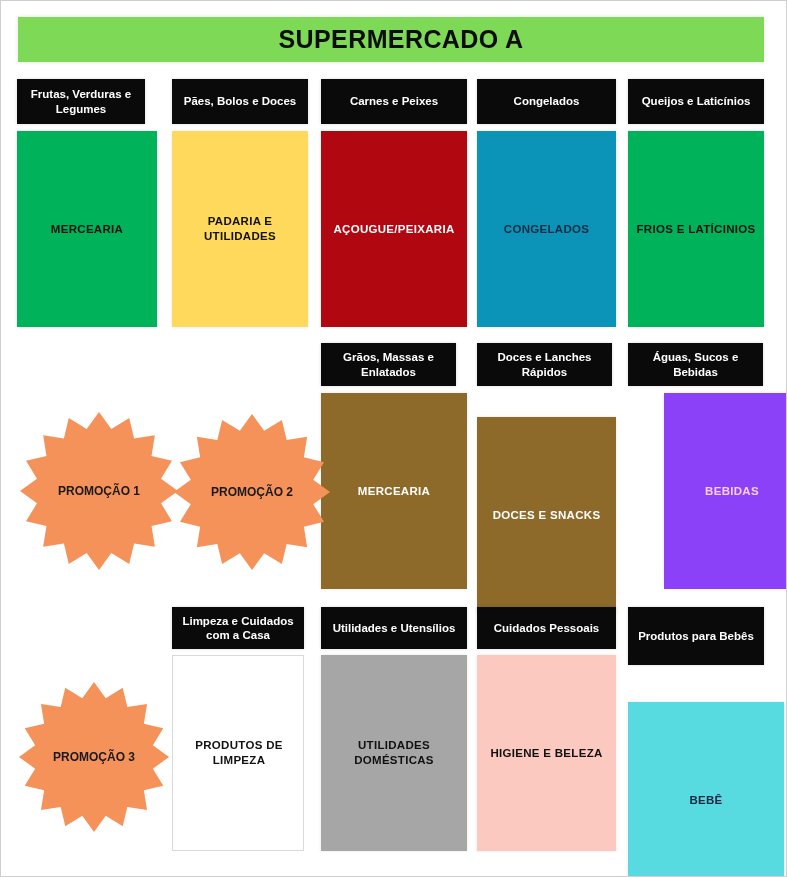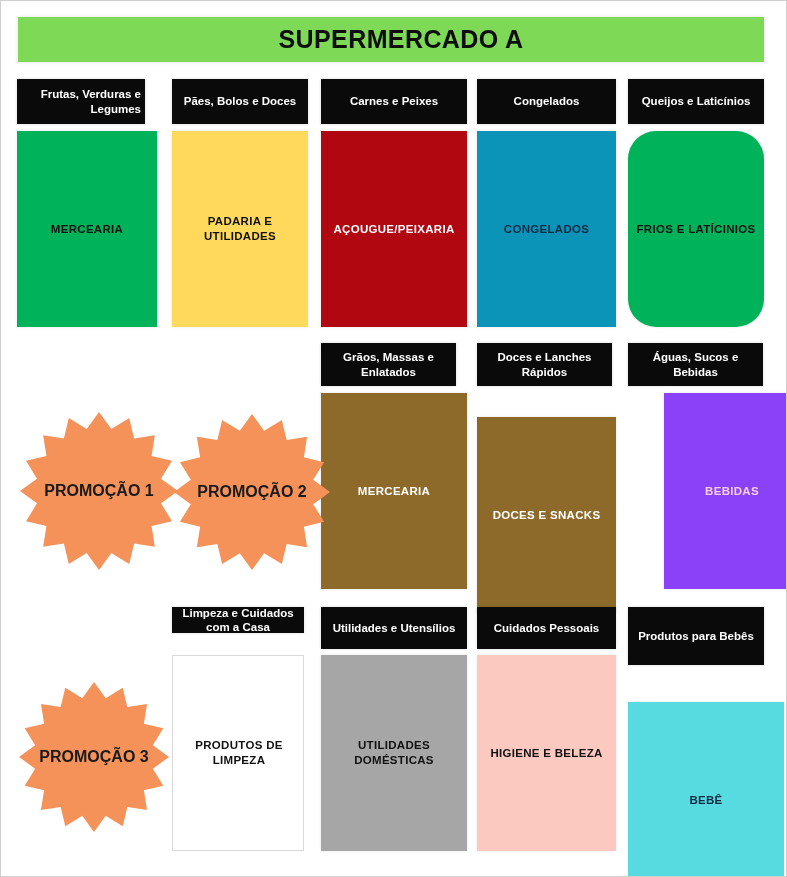--- a/index.html
+++ b/index.html
@@ -74,38 +74,38 @@
   .promo {
     position: absolute;
     display: flex;
     align-items: center;
     justify-content: center;
   }
   .promo svg { position: absolute; left: 0; top: 0; }
   .promo-label {
     position: relative;
     z-index: 2;
-    font-size: 16px;
+    font-size: 12px;
     font-weight: bold;
     color: #1a1a1a;
     text-align: center;
     white-space: nowrap;
   }
 </style>
 </head>
 <body>
 
 <div id="page">
 
   <div class="banner" style="background: rgb(126, 217, 87); padding-left: 20px;">
     <span class="banner-title" style="color: rgb(13, 13, 13);">SUPERMERCADO A</span>
   </div>
 
   <div id="tiles-root">
-      <div class="tile-label" style="left: 16px; top: 78px; width: 128px; height: 45px; text-align: right;">
+      <div class="tile-label" style="left: 16px; top: 78px; width: 128px; height: 45px;">
         <span>Frutas, Verduras e Legumes</span>
       </div>
       <div class="tile-block" style="left: 16px; top: 130px; width: 140px; height: 196px; background: rgb(0, 178, 89); color: rgb(17, 17, 17);">
         <span>MERCEARIA</span>
       </div>
       <div class="tile-label" style="left: 171px; top: 78px; width: 136px; height: 45px;">
         <span>Pães, Bolos e Doces</span>
       </div>
       <div class="tile-block" style="left: 171px; top: 130px; width: 136px; height: 196px; background: rgb(255, 217, 92); color: rgb(17, 17, 17);">
         <span>PADARIA E UTILIDADES</span>
@@ -118,42 +118,42 @@
       </div>
       <div class="tile-label" style="left: 476px; top: 78px; width: 139px; height: 45px;">
         <span>Congelados</span>
       </div>
       <div class="tile-block" style="left: 476px; top: 130px; width: 139px; height: 196px; background: rgb(11, 148, 184); color: rgb(16, 42, 67);">
         <span>CONGELADOS</span>
       </div>
       <div class="tile-label" style="left: 627px; top: 78px; width: 136px; height: 45px;">
         <span>Queijos e Laticínios</span>
       </div>
-      <div class="tile-block" style="left: 627px; top: 130px; width: 136px; height: 196px; background: rgb(0, 178, 89); color: rgb(17, 17, 17); border-radius: 28px;">
+      <div class="tile-block" style="left: 627px; top: 130px; width: 136px; height: 196px; background: rgb(0, 178, 89); color: rgb(17, 17, 17);">
         <span>FRIOS E LATÍCINIOS</span>
       </div>
       <div class="tile-label" style="left: 320px; top: 342px; width: 135px; height: 43px;">
         <span>Grãos, Massas e Enlatados</span>
       </div>
       <div class="tile-block" style="left: 320px; top: 392px; width: 146px; height: 196px; background: rgb(141, 106, 42); color: rgb(255, 255, 255);">
         <span>MERCEARIA</span>
       </div>
       <div class="tile-label" style="left: 476px; top: 342px; width: 135px; height: 43px;">
         <span>Doces e Lanches Rápidos</span>
       </div>
       <div class="tile-block" style="left: 476px; top: 392px; width: 139px; height: 196px; background: rgb(141, 106, 42); color: rgb(255, 255, 255); margin-top: 24px;">
         <span>DOCES E SNACKS</span>
       </div>
       <div class="tile-label" style="left: 627px; top: 342px; width: 135px; height: 43px;">
         <span>Águas, Sucos e Bebidas</span>
       </div>
       <div class="tile-block" style="left: 663px; top: 392px; width: 136px; height: 196px; background: rgb(139, 65, 247); color: rgb(247, 207, 224);">
         <span>BEBIDAS</span>
       </div>
-      <div class="tile-label" style="left: 171px; top: 606px; width: 132px; height: 26px;">
+      <div class="tile-label" style="left: 171px; top: 606px; width: 132px; height: 42px;">
         <span>Limpeza e Cuidados com a Casa</span>
       </div>
       <div class="tile-block" style="left: 171px; top: 654px; width: 132px; height: 196px; background: rgb(255, 255, 255); color: rgb(17, 17, 17); border: 1px solid rgb(217, 217, 217); box-shadow: none; padding-left: 8px;">
         <span>PRODUTOS DE LIMPEZA</span>
       </div>
       <div class="tile-label" style="left: 320px; top: 606px; width: 146px; height: 42px;">
         <span>Utilidades e Utensílios</span>
       </div>
       <div class="tile-block" style="left: 320px; top: 654px; width: 146px; height: 196px; background: rgb(166, 166, 166); color: rgb(17, 17, 17);">
         <span>UTILIDADES DOMÉSTICAS</span>

